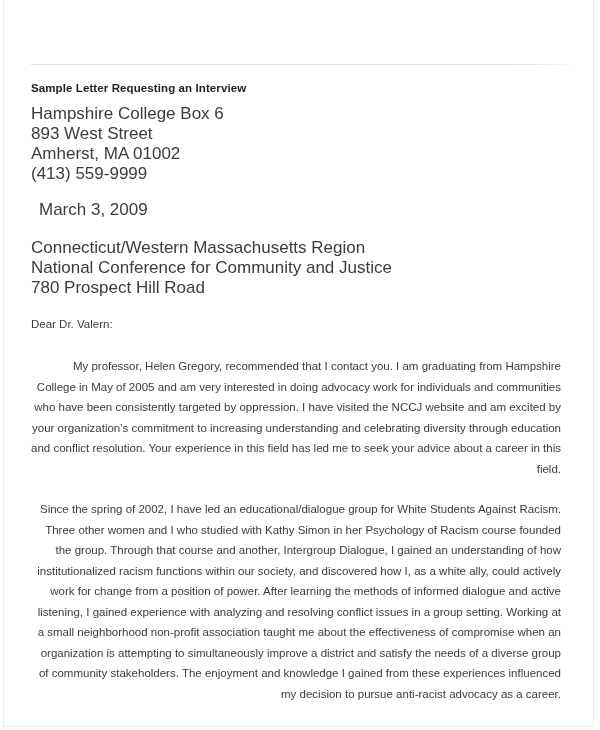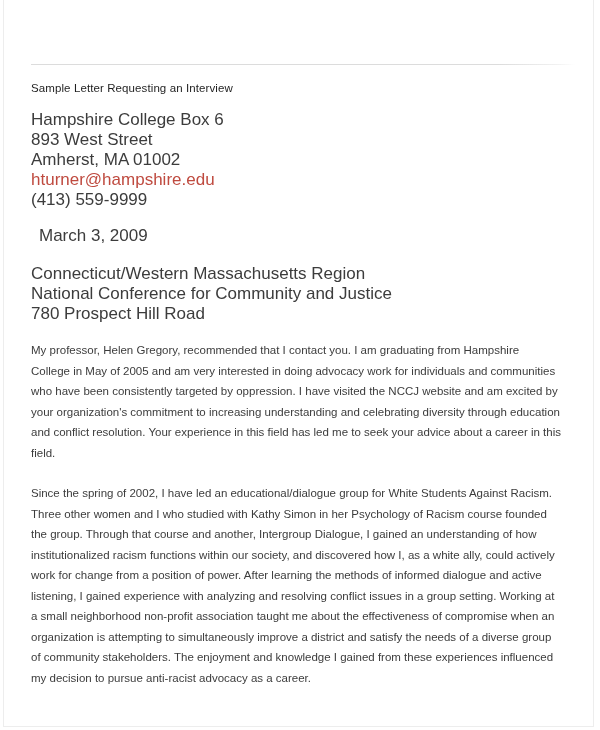--- a/index.html
+++ b/index.html
@@ -37,24 +37,24 @@
 
   .top-rule {
     height: 1px;
     width: 100%;
     background: linear-gradient(to right, #dcdcdc 0%, #dcdcdc 86%, #f2f2f2 97%, #ffffff 100%);
     margin: 0 0 16px 0;
   }
 
   .doc-title {
     font-size: 11.5px;
-    font-weight: normal;
+    font-weight: bold;
     color: #1f1f1f;
     letter-spacing: 0.1px;
-    margin: 0 0 15px 0;
+    margin: 0 0 9px 0;
     line-height: 14px;
   }
 
   .block {
     margin: 0 0 16px 0;
   }
 
   .line {
     font-size: 17px;
     color: #3c3c3c;
@@ -63,21 +63,21 @@
   }
 
   .line.link {
     color: #bf4a3f;
   }
 
   .para {
     font-size: 11.5px;
     color: #3c3c3c;
     line-height: 20.5px;
-    text-align: left;
+    text-align: right;
     margin: 0 0 20px 0;
     width: 530px;
   }
 
   .para:last-child {
     margin-bottom: 0;
   }
 
   .salutation {
     font-size: 11.5px;
@@ -97,34 +97,34 @@
   <div class="content">
 
     <div class="top-rule"></div>
 
     <h1 class="doc-title">Sample Letter Requesting an Interview</h1>
 
     <div class="block">
       <div class="line">Hampshire College Box 6</div>
       <div class="line">893 West Street</div>
       <div class="line">Amherst, MA 01002</div>
-      <div class="line link">hturner@hampshire.edu</div>
       <div class="line">(413) 559-9999</div>
     </div>
 
     <div class="date-block">
       <div class="line">March 3, 2009</div>
     </div>
 
     <div class="block">
       <div class="line">Connecticut/Western Massachusetts Region</div>
       <div class="line">National Conference for Community and Justice</div>
       <div class="line">780 Prospect Hill Road</div>
     </div>
 
+    <div class="salutation">Dear Dr. Valern:</div>
 
     <p class="para">My professor, Helen Gregory, recommended that I contact you. I am graduating from Hampshire College in May of 2005 and am very interested in doing advocacy work for individuals and communities who have been consistently targeted by oppression. I have visited the NCCJ website and am excited by your organization's commitment to increasing understanding and celebrating diversity through education and conflict resolution. Your experience in this field has led me to seek your advice about a career in this field.</p>
 
     <p class="para">Since the spring of 2002, I have led an educational/dialogue group for White Students Against Racism. Three other women and I who studied with Kathy Simon in her Psychology of Racism course founded the group. Through that course and another, Intergroup Dialogue, I gained an understanding of how institutionalized racism functions within our society, and discovered how I, as a white ally, could actively work for change from a position of power. After learning the methods of informed dialogue and active listening, I gained experience with analyzing and resolving conflict issues in a group setting. Working at a small neighborhood non-profit association taught me about the effectiveness of compromise when an organization is attempting to simultaneously improve a district and satisfy the needs of a diverse group of community stakeholders. The enjoyment and knowledge I gained from these experiences influenced my decision to pursue anti-racist advocacy
 as a career.</p>
 
   </div>
 </div>
 
 </body></html>

